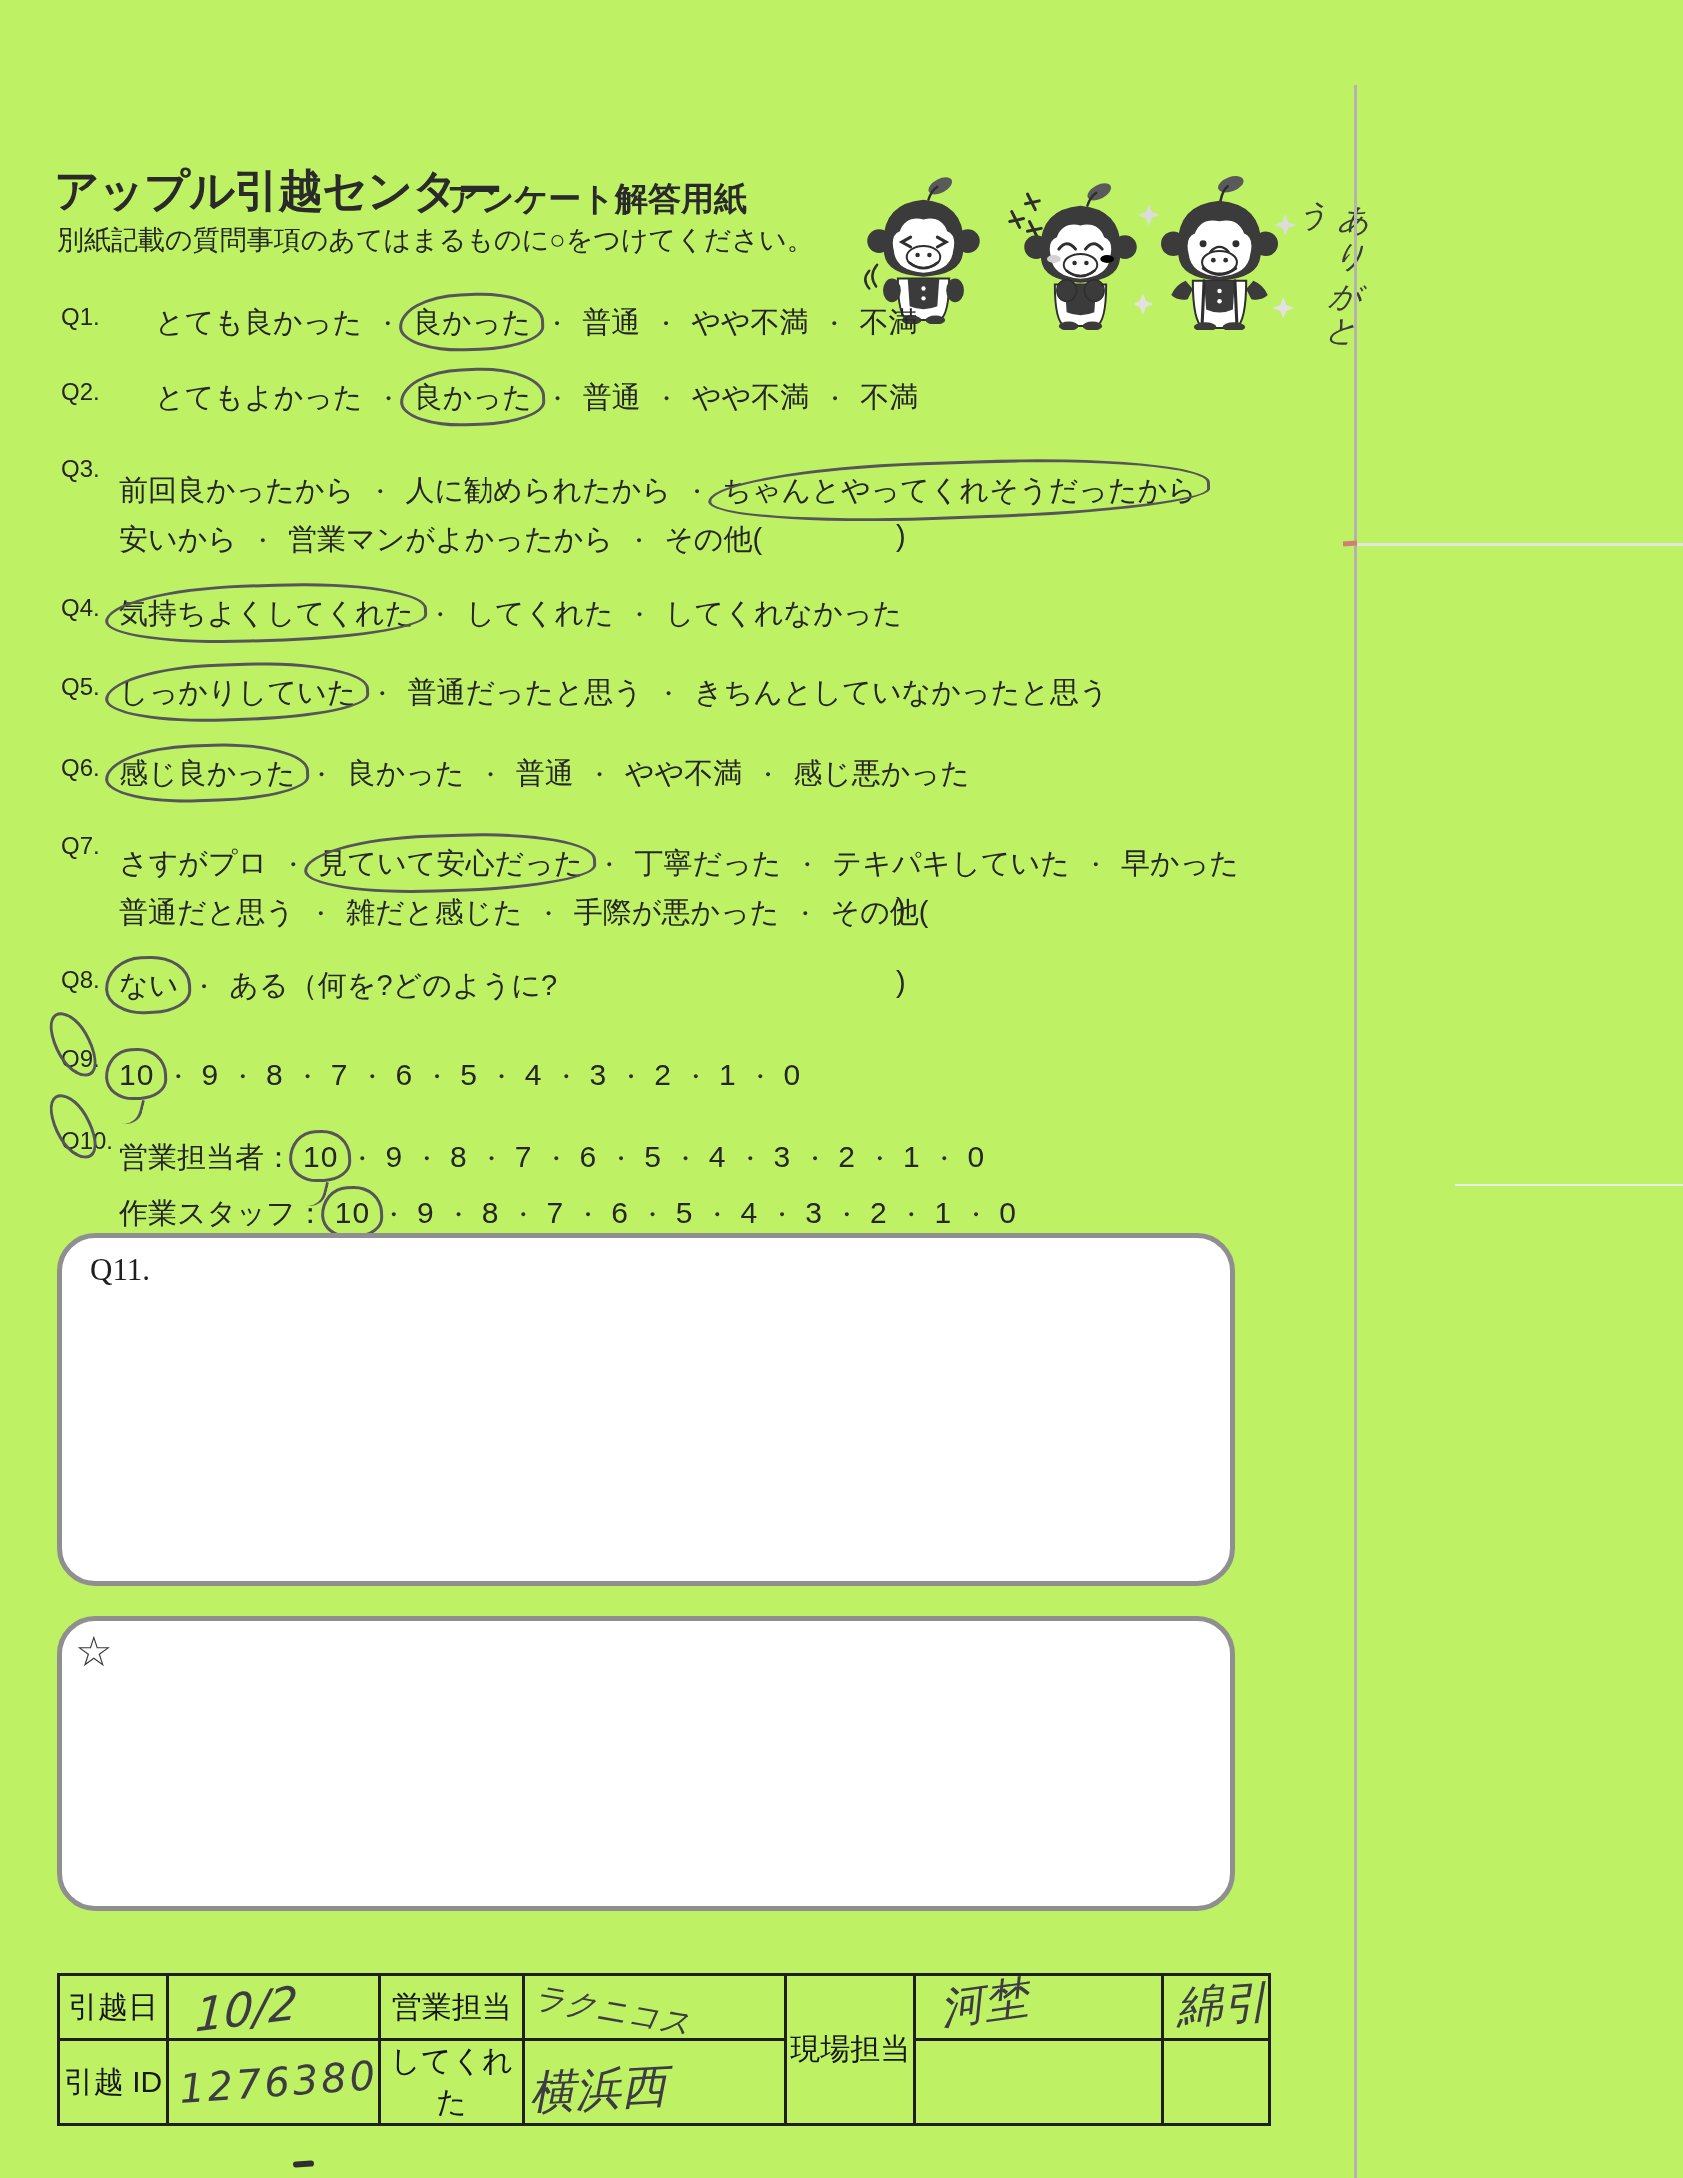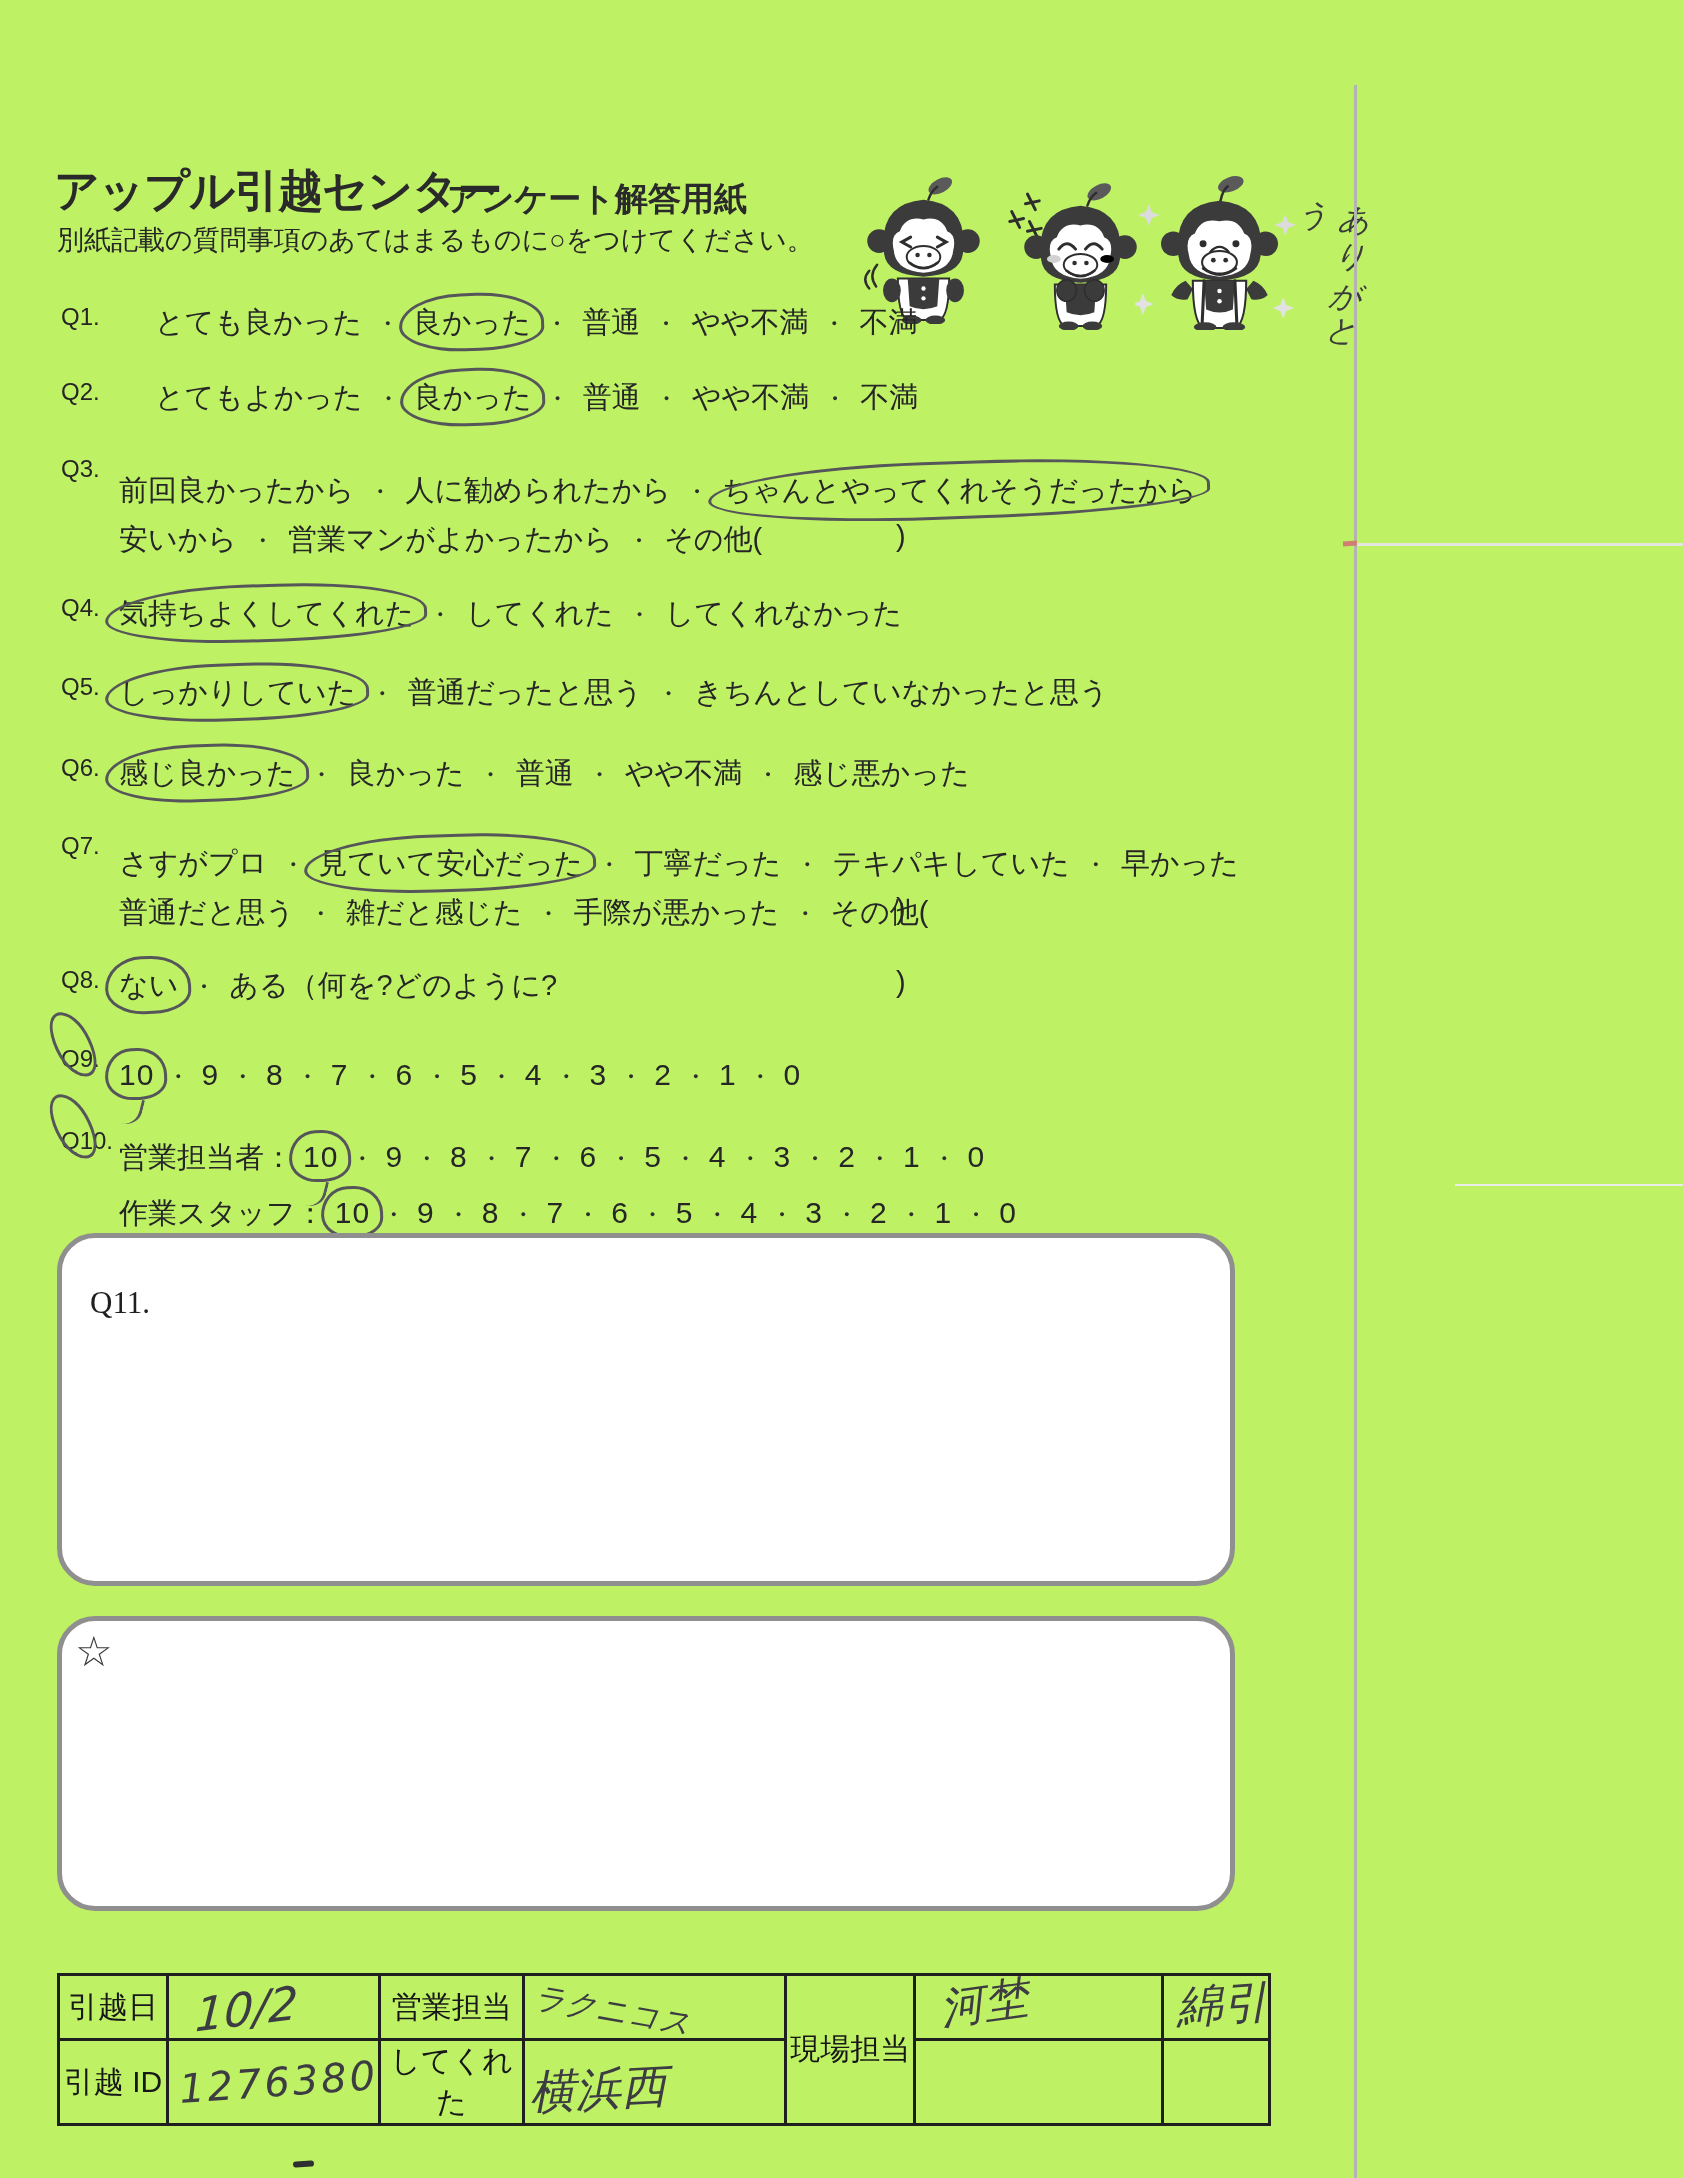--- a/index.html
+++ b/index.html
@@ -37,21 +37,21 @@
     content:"";position:absolute;left:6px;bottom:-34px;width:14px;height:28px;
     border-right:3px solid #55555a;border-radius:0 0 18px 0;transform:rotate(14deg);
   }
   .scribbled::after{
     content:"";position:absolute;left:-6px;top:-36px;width:30px;height:65px;
     border:3px solid #55555a;border-radius:50% 50% 48% 52% / 55% 45% 55% 45%;
     transform:rotate(-30deg);pointer-events:none;
   }
   
   .bigbox{position:absolute;left:57px;width:1178px;border:5px solid #8f8f8f;border-radius:38px;box-sizing:border-box;background:#fff;}
-  .q11label{position:absolute;left:28px;top:14px;font-family:"Liberation Serif",serif;font-size:31px;color:#1f1f1f;margin-top:33px;}
+  .q11label{position:absolute;left:28px;top:14px;font-family:"Liberation Serif",serif;font-size:31px;color:#1f1f1f;}
   .starlabel{position:absolute;left:13px;top:6px;font-size:42px;color:#3a3a3a;}
   
   #ftable{position:absolute;left:57px;top:1973px;border-collapse:collapse;table-layout:fixed;}
   #ftable td{border:3px solid #1f1f1f;height:56px;padding:0;overflow:visible;position:relative;}
   .flabel{font-size:30px;text-align:center;color:#171717;}
   .fval{vertical-align:middle;}
   .hw{font-family:"DejaVu Sans",sans-serif;font-style:italic;color:#3c3c42;display:inline-block;white-space:nowrap;position:relative;z-index:3;}
   .hw-date{font-size:46px;transform:rotate(-7deg) skewX(-10deg);margin-left:26px;top:2px;}
   .hw-id{font-size:40px;transform:rotate(-4deg);letter-spacing:3px;margin-left:10px;}
   .hw-sales{font-size:31px;transform:rotate(10deg);margin-left:8px;top:4px;}

